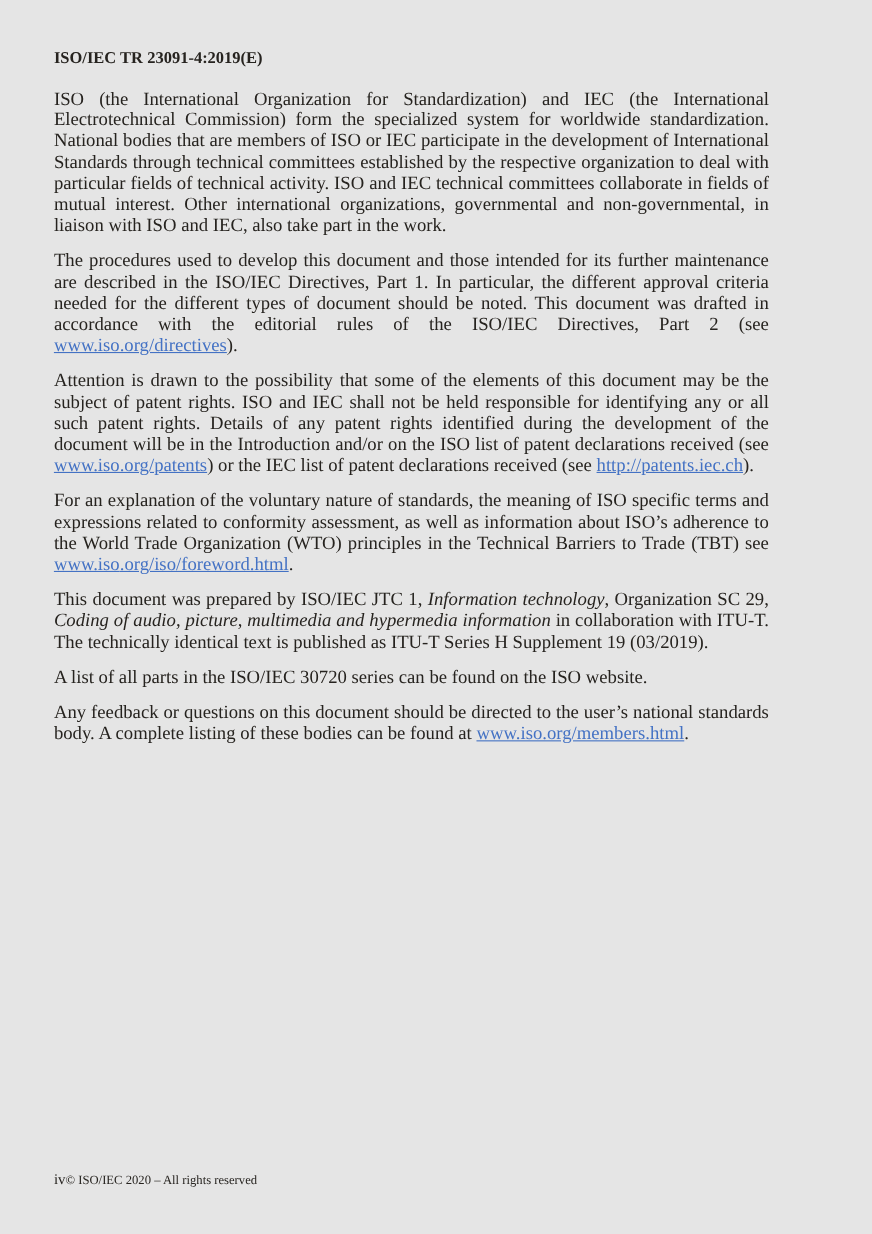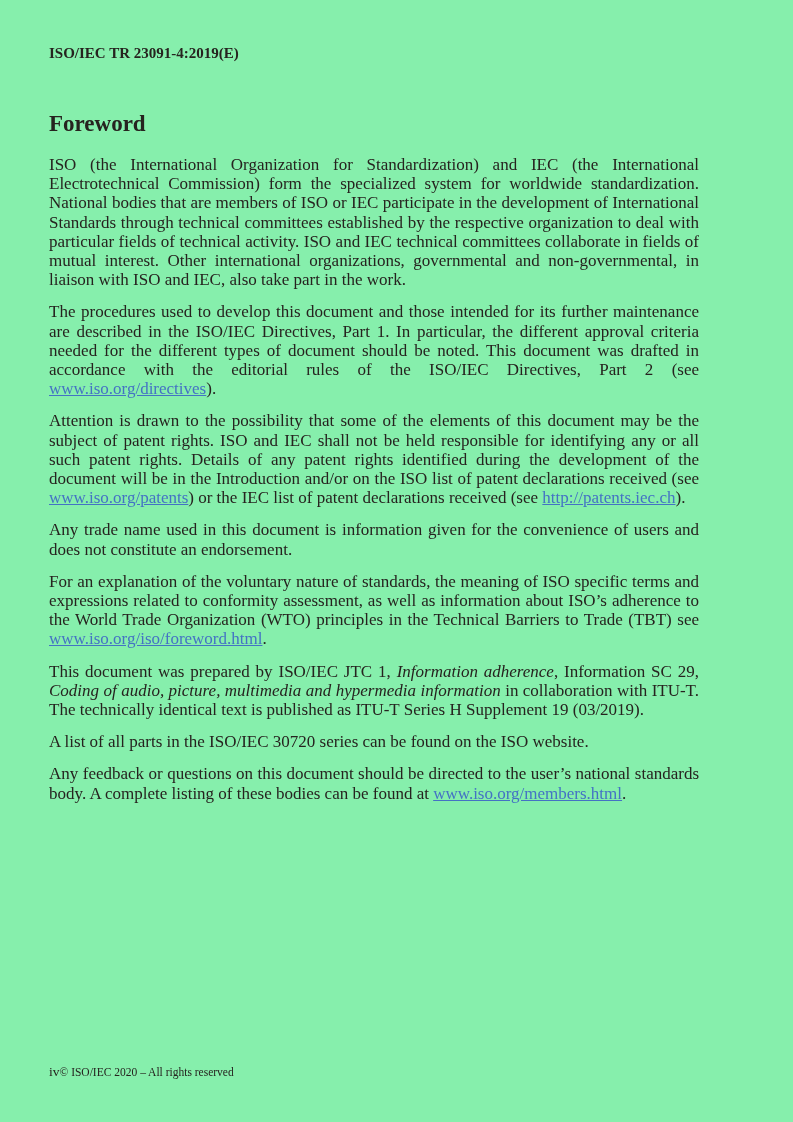--- a/index.html
+++ b/index.html
@@ -1,20 +1,20 @@
 <!DOCTYPE html>
 <html><head>
 <meta charset="utf-8">
 <style>
   html, body { margin: 0; padding: 0; background: #ffffff; }
   .page {
     position: relative;
     width: 793px;
     height: 1122px;
-    background: #86efac;
+    background: #e5e5e5;
     font-family: "Liberation Serif", "DejaVu Serif", serif;
     color: #26231f;
     overflow: hidden;
   }
   .content {
     position: absolute;
     left: 49px;
     width: 650px;
     top: 0;
   }
@@ -66,28 +66,26 @@
     font-size: 11.5px;
     color: #26231f;
   }
 </style>
 </head>
 <body>
 
 <div class="page">
   <div class="content">
     <div class="doc-header">ISO/IEC TR 23091-4:2019(E)</div>
-    <h1 class="foreword-title">Foreword</h1>
     <div class="paragraphs">
         <p class="para"><span>ISO (the International Organization for Standardization) and IEC (the International Electrotechnical Commission) form the specialized system for worldwide standardization. National bodies that are members of ISO or IEC participate in the development of International Standards through technical committees established by the respective organization to deal with particular fields of technical activity. ISO and IEC technical committees collaborate in fields of mutual interest. Other international organizations, governmental and non-governmental, in liaison with ISO and IEC, also take part in the work.</span></p>
         <p class="para"><span>The procedures used to develop this document and those intended for its further maintenance are described in the ISO/IEC Directives, Part 1. In particular, the different approval criteria needed for the different types of document should be noted. This document was drafted in accordance with the editorial rules of the ISO/IEC Directives, Part 2 (see </span><a href="#">www.iso.org/directives</a><span>).</span></p>
         <p class="para"><span>Attention is drawn to the possibility that some of the elements of this document may be the subject of patent rights. ISO and IEC shall not be held responsible for identifying any or all such patent rights. Details of any patent rights identified during the development of the document will be in the Introduction and/or on the ISO list of patent declarations received (see </span><a href="#">www.iso.org/patents</a><span>) or the IEC list of patent declarations received (see </span><a href="#">http://patents.iec.ch</a><span>).</span></p>
-        <p class="para"><span>Any trade name used in this document is information given for the convenience of users and does not constitute an endorsement.</span></p>
         <p class="para"><span>For an explanation of the voluntary nature of standards, the meaning of ISO specific terms and expressions related to conformity assessment, as well as information about ISO’s adherence to the World Trade Organization (WTO) principles in the Technical Barriers to Trade (TBT) see </span><a href="#">www.iso</a><span>​</span><a href="#">.org/iso/foreword.html</a><span>.</span></p>
-        <p class="para"><span>This document was prepared by ISO/IEC JTC 1, </span><em>Information adherence</em><span>, Information SC 29, </span><em>Coding of audio, picture, multimedia and hypermedia information</em><span> in collaboration with ITU-T. The technically identical text is published as ITU-T Series H Supplement 19 (03/2019).</span></p>
+        <p class="para"><span>This document was prepared by ISO/IEC JTC 1, </span><em>Information technology</em><span>, Organization SC 29, </span><em>Coding of audio, picture, multimedia and hypermedia information</em><span> in collaboration with ITU-T. The technically identical text is published as ITU-T Series H Supplement 19 (03/2019).</span></p>
         <p class="para"><span>A list of all parts in the ISO/IEC 30720 series can be found on the ISO website.</span></p>
         <p class="para"><span>Any feedback or questions on this document should be directed to the user’s national standards body. A complete listing of these bodies can be found at </span><a href="#">www.iso.org/members.html</a><span>.</span></p>
       </div>
   </div>
   <div class="footer">
     <span class="page-number">iv</span>
     <span class="copyright">© ISO/IEC 2020 – All rights reserved</span>
   </div>
 </div>
 

